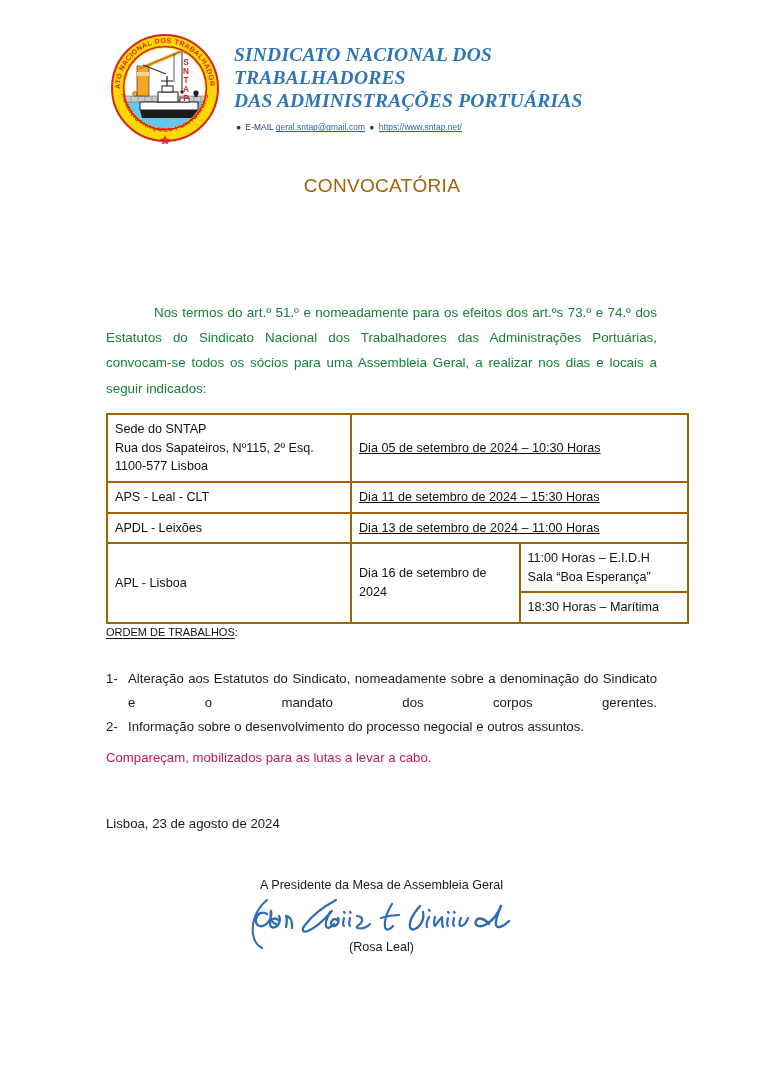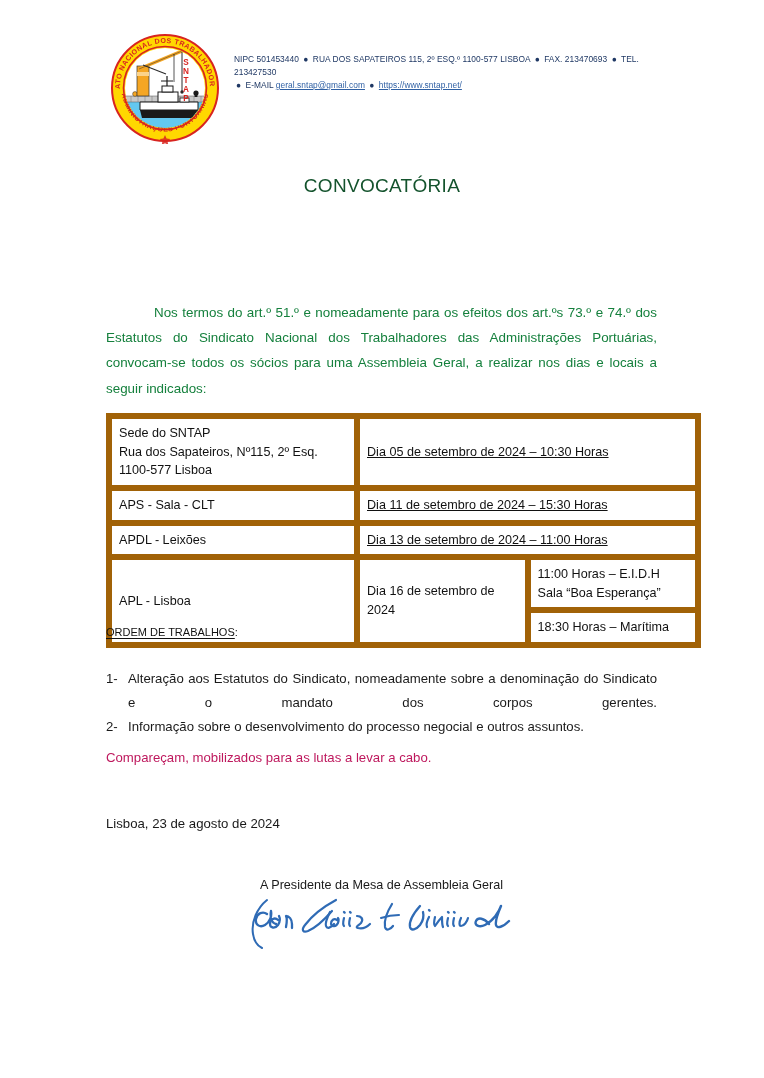--- a/index.html
+++ b/index.html
@@ -69,21 +69,21 @@
 
   
   .doc-title {
     position: absolute;
     left: 0;
     top: 175px;
     width: 764px;
     text-align: center;
     font-size: 19px;
     letter-spacing: 0.3px;
-    color: #14532d;
+    color: #a16207;
   }
   .doc-subtitle {
     position: absolute;
     left: 106px;
     top: 228px;
     width: 552px;
     text-align: center;
     font-size: 15.2px;
     line-height: 1.62;
     color: #111;
@@ -111,21 +111,21 @@
     position: absolute;
     left: 106px;
     top: 413px;
     width: 549px;
     border-collapse: collapse;
     font-size: 12.6px;
     color: #111;
     table-layout: fixed;
   }
   .meet-table td {
-    border: 6px solid #a16207;
+    border: 2px solid #a16207;
     padding: 5px 7px;
     vertical-align: middle;
     line-height: 1.48;
   }
   .meet-table td.place { width: 228px; }
   .meet-table td.when  { width: 154px; }
   .meet-table td.detail{ width: 167px; }
   .meet-table td.when-wide { width: 321px; text-decoration: underline; }
 
   
@@ -283,31 +283,24 @@
           <text x="80" y="51">T</text>
           <text x="80" y="60">A</text>
           <text x="80" y="69">P</text>
         </g>
 
         <path d="M 59,103 l 1.6,3.4 3.7,0.5 -2.7,2.5 0.7,3.6 -3.3,-1.8 -3.3,1.8 0.7,-3.6 -2.7,-2.5 3.7,-0.5 Z" fill="#D8241F" opacity="0.85"></path>
       </svg>
     </div>
 
     <div class="letterhead-text">
+      <div class="org-name">SINDICATO NACIONAL DOS TRABALHADORES
+DAS ADMINISTRAÇÕES PORTUÁRIAS</div>
 
       <div class="contact-block">
-        <div>
-          <span>NIPC 501453440</span>
-          <span class="sep">●</span>
-          <span>RUA DOS SAPATEIROS 115, 2º ESQ.º 1100-577 LISBOA</span>
-          <span class="sep">●</span>
-          <span>FAX. 213470693</span>
-          <span class="sep">●</span>
-          <span>TEL. 213427530</span>
-        </div>
         <div>
           <span class="sep">●</span>
           <span>E-MAIL</span>
           <span class="lnk">geral.sntap@gmail.com</span>
           <span class="sep">●</span>
           <span class="lnk">https://www.sntap.net/</span>
         </div>
       </div>
     </div>
   </div>
@@ -319,21 +312,21 @@
 
   <table class="meet-table">
     <tbody>
       <tr>
         <td class="place" style="white-space: pre-line;">Sede do SNTAP
 Rua dos Sapateiros, Nº115, 2º Esq.
 1100-577 Lisboa</td>
         <td class="when-wide" colspan="2">Dia 05 de setembro de 2024 – 10:30 Horas</td>
       </tr>
       <tr>
-        <td class="place">APS - Sala - CLT</td>
+        <td class="place">APS - Leal - CLT</td>
         <td class="when-wide" colspan="2">Dia 11 de setembro de 2024 – 15:30 Horas</td>
       </tr>
       <tr>
         <td class="place">APDL - Leixões</td>
         <td class="when-wide" colspan="2">Dia 13 de setembro de 2024 – 11:00 Horas</td>
       </tr>
       <tr>
         <td class="place" rowspan="2">APL - Lisboa</td>
         <td class="when" rowspan="2">Dia 16 de setembro de 2024</td>
         <td class="detail" style="white-space: pre-line;">11:00 Horas – E.I.D.H
@@ -391,15 +384,16 @@
           <path d="M211,24 C210,28 210,31 211,32" stroke-width="2.2"></path>
           <path d="M211,18 L211.6,18.6" stroke-width="2.4"></path>
           <path d="M217,24 C216,28 216,31 217,32" stroke-width="2.2"></path>
           <path d="M217,18 L217.6,18.6" stroke-width="2.4"></path>
           <path d="M224,24 C222,28 222,32 224,32 C227,32 230,28 231,24" stroke-width="2.2"></path>
           <path d="M252,30 C247,24 241,23 239,27 C237,31 242,34 248,31 C256,27 262,18 264,12 C261,19 258,27 259,31 C260,35 266,33 272,27" stroke-width="2.4"></path>
         </g>
       </svg>
     </div>
 
+    <div class="sig-name">(Rosa Leal)</div>
   </div>
 
 </div>
 
 </body></html>

